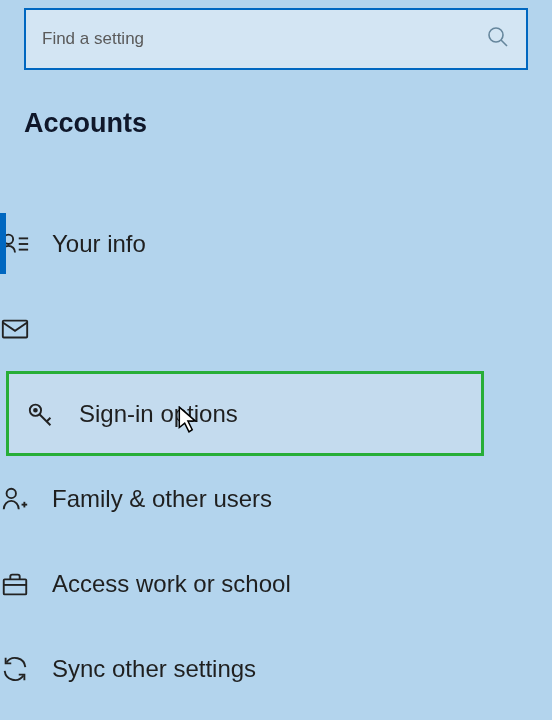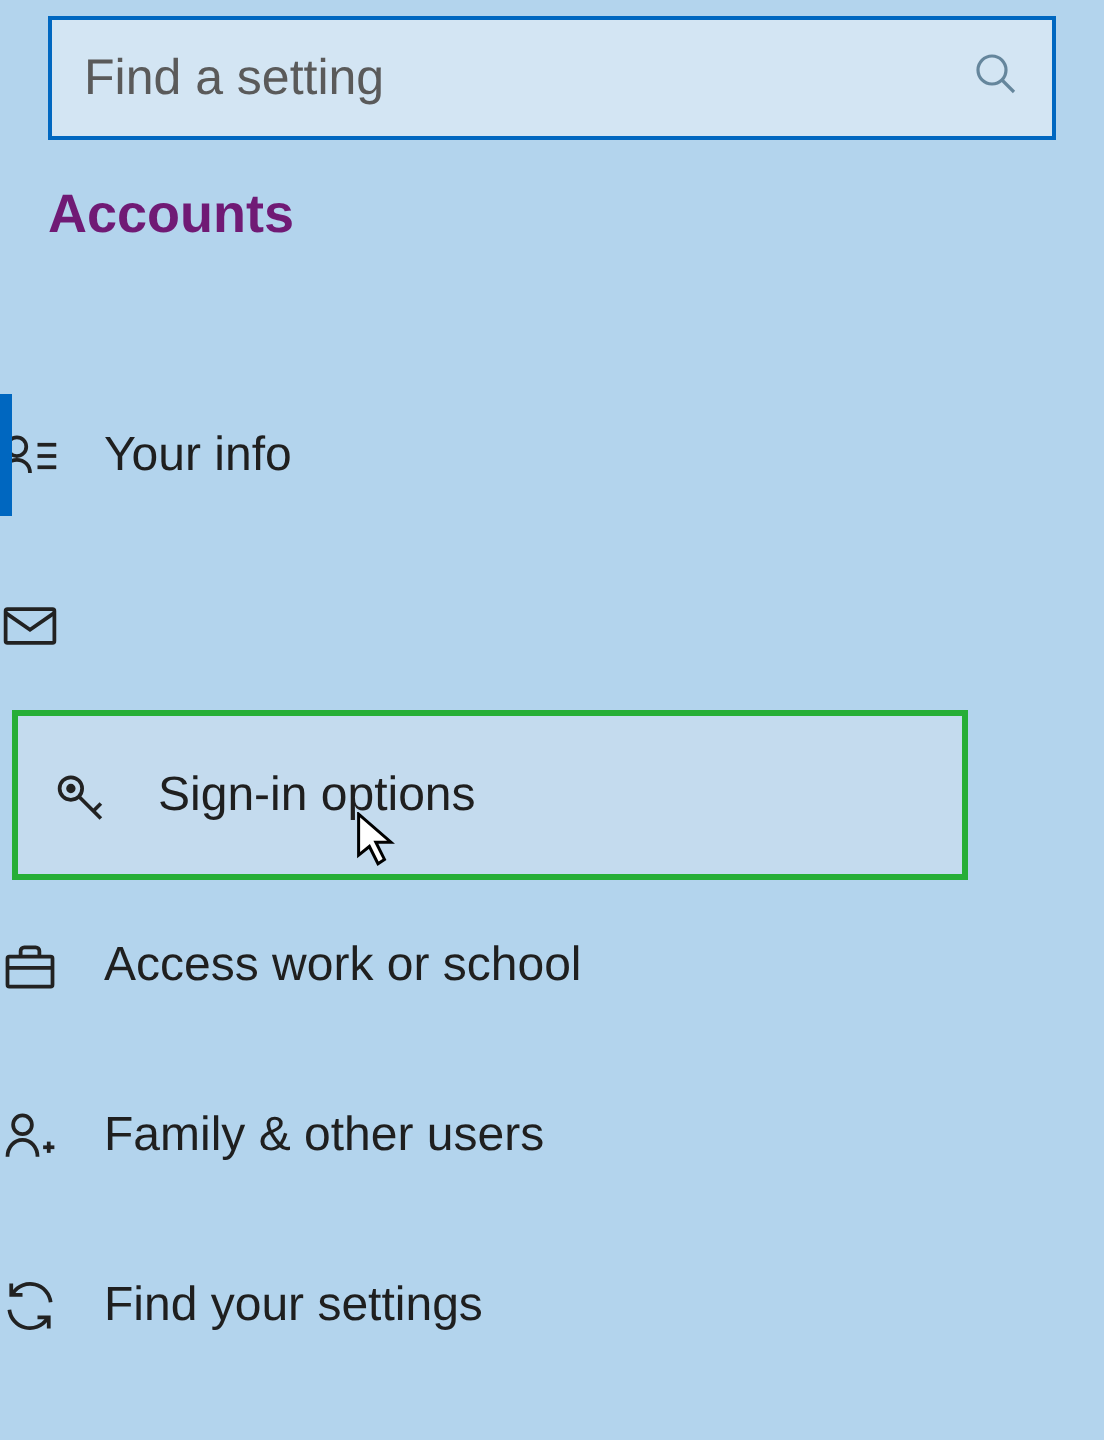--- a/index.html
+++ b/index.html
@@ -22,37 +22,37 @@
       background: #d3e5f3;
       display: flex;
       align-items: center;
       padding: 0 16px;
       position: relative;
     }
     .search-input {
       flex: 1;
       border: none;
       background: transparent;
-      font-size: 25px;
+      font-size: 17px;
       color: #0f766e;
       outline: none;
       font-family: inherit;
     }
     .search-input::placeholder {
       color: #5a5a5a;
     }
     .search-icon {
       color: #4a6f87;
       opacity: 0.8;
     }
     .section-title {
       font-size: 27px;
       font-weight: 600;
-      padding: 22px 0 0 24px;
-      color: #701a75;
+      padding: 38px 0 0 24px;
+      color: #0f172a;
     }
     .nav-list {
       margin-top: 62px;
     }
     .nav-item {
       display: flex;
       align-items: center;
       height: 85px;
       cursor: pointer;
       position: relative;
@@ -138,50 +138,50 @@
         <path d="M13 16l12 12"></path>
         <path d="M21 24l4-4"></path>
       </svg>
     </span>
     <span>Sign-in options</span>
   </div>
 
   <div class="nav-item">
     <span class="icon">
       <svg width="30" height="30" viewBox="0 0 32 32" fill="none" stroke="currentColor" stroke-width="2">
-        <rect x="4" y="11" width="24" height="16" rx="1"></rect>
-        <path d="M11 11V8a2 2 0 012-2h6a2 2 0 012 2v3"></path>
-        <line x1="4" y1="17" x2="28" y2="17"></line>
-      </svg>
-    </span>
-    <span>Access work or school</span>
-  </div>
-
-  <div class="nav-item">
-    <span class="icon">
-      <svg width="30" height="30" viewBox="0 0 32 32" fill="none" stroke="currentColor" stroke-width="2">
         <circle cx="12" cy="10" r="5"></circle>
         <path d="M4 27c0-5 3.5-9 8-9s8 4 8 9"></path>
         <line x1="23" y1="22" x2="29" y2="22"></line>
         <line x1="26" y1="19" x2="26" y2="25"></line>
       </svg>
     </span>
     <span>Family &amp; other users</span>
   </div>
 
   <div class="nav-item">
     <span class="icon">
       <svg width="30" height="30" viewBox="0 0 32 32" fill="none" stroke="currentColor" stroke-width="2">
+        <rect x="4" y="11" width="24" height="16" rx="1"></rect>
+        <path d="M11 11V8a2 2 0 012-2h6a2 2 0 012 2v3"></path>
+        <line x1="4" y1="17" x2="28" y2="17"></line>
+      </svg>
+    </span>
+    <span>Access work or school</span>
+  </div>
+
+  <div class="nav-item">
+    <span class="icon">
+      <svg width="30" height="30" viewBox="0 0 32 32" fill="none" stroke="currentColor" stroke-width="2">
         <path d="M27 14a11 11 0 00-20-5"></path>
         <polyline points="6,4 6,10 12,10"></polyline>
         <path d="M5 18a11 11 0 0020 5"></path>
         <polyline points="26,28 26,22 20,22"></polyline>
       </svg>
     </span>
-    <span>Find your settings</span>
+    <span>Sync other settings</span>
   </div>
 
 </div>
 
 <div class="cursor">
   <svg width="22" height="28" viewBox="0 0 20 26">
     <path d="M1 1 L1 20 L6 16 L10 24 L13 22 L9 14 L16 14 Z" fill="white" stroke="black" stroke-width="1.4"></path>
   </svg>
 </div>
 

